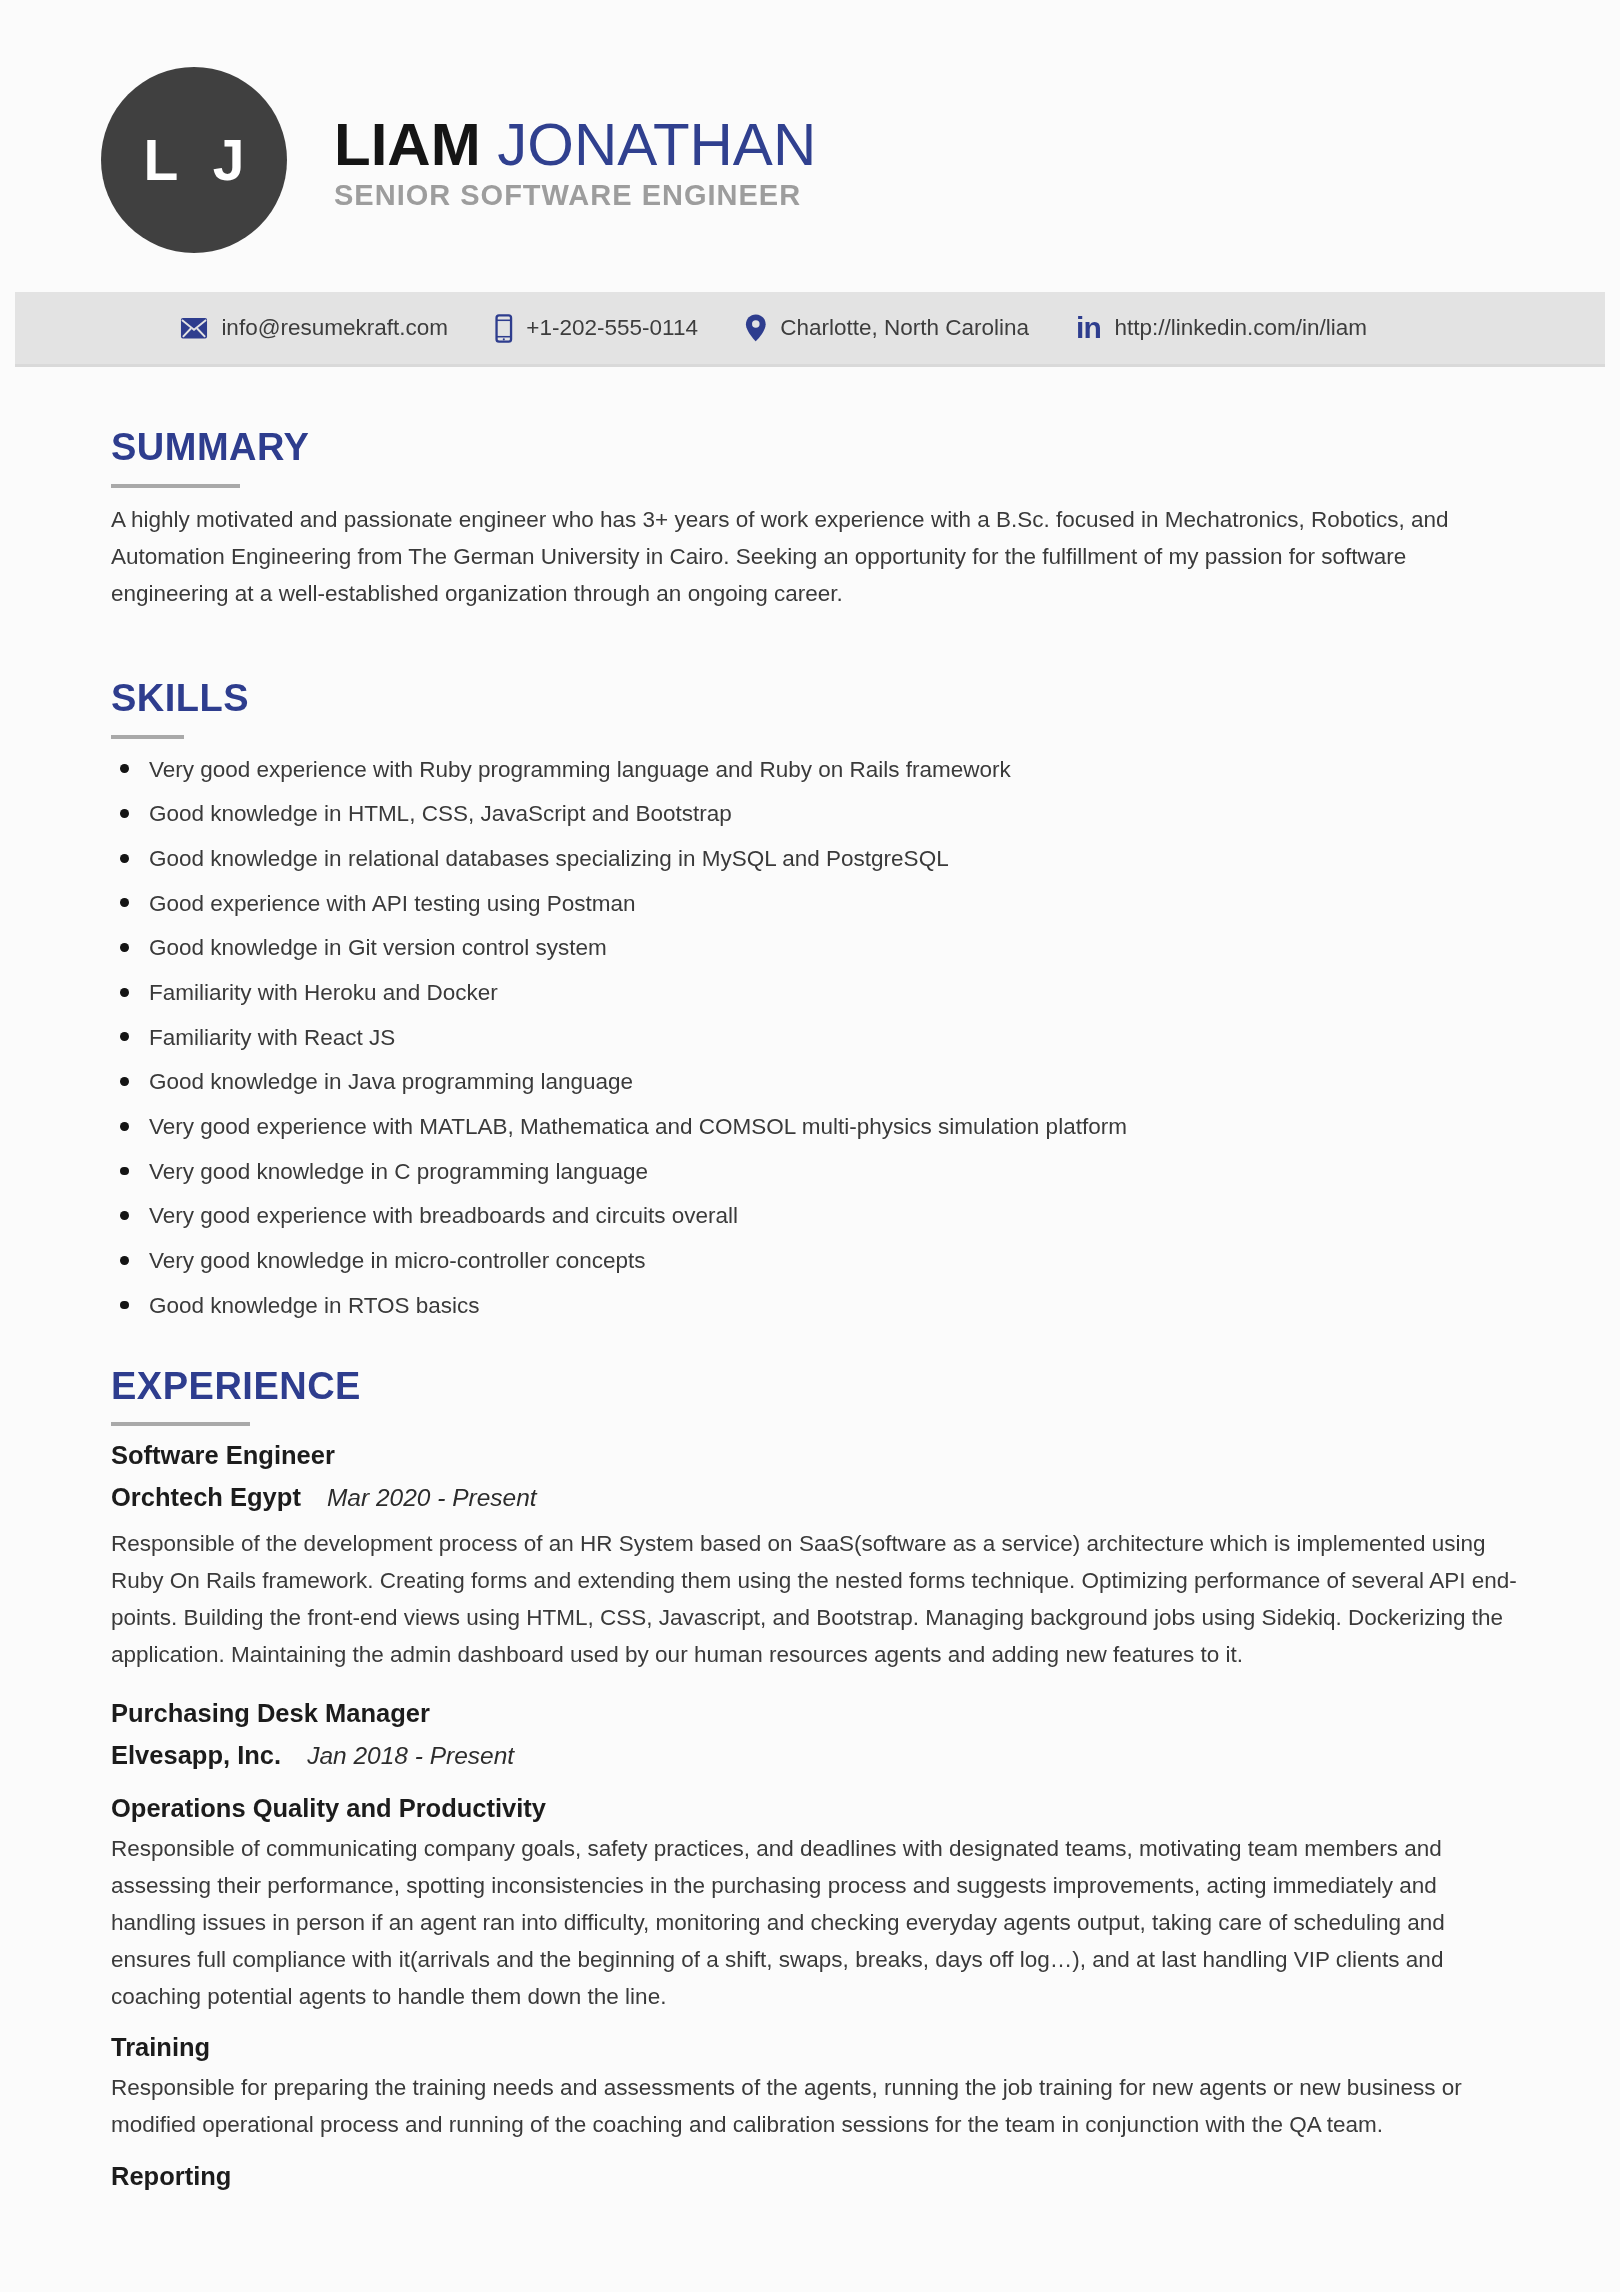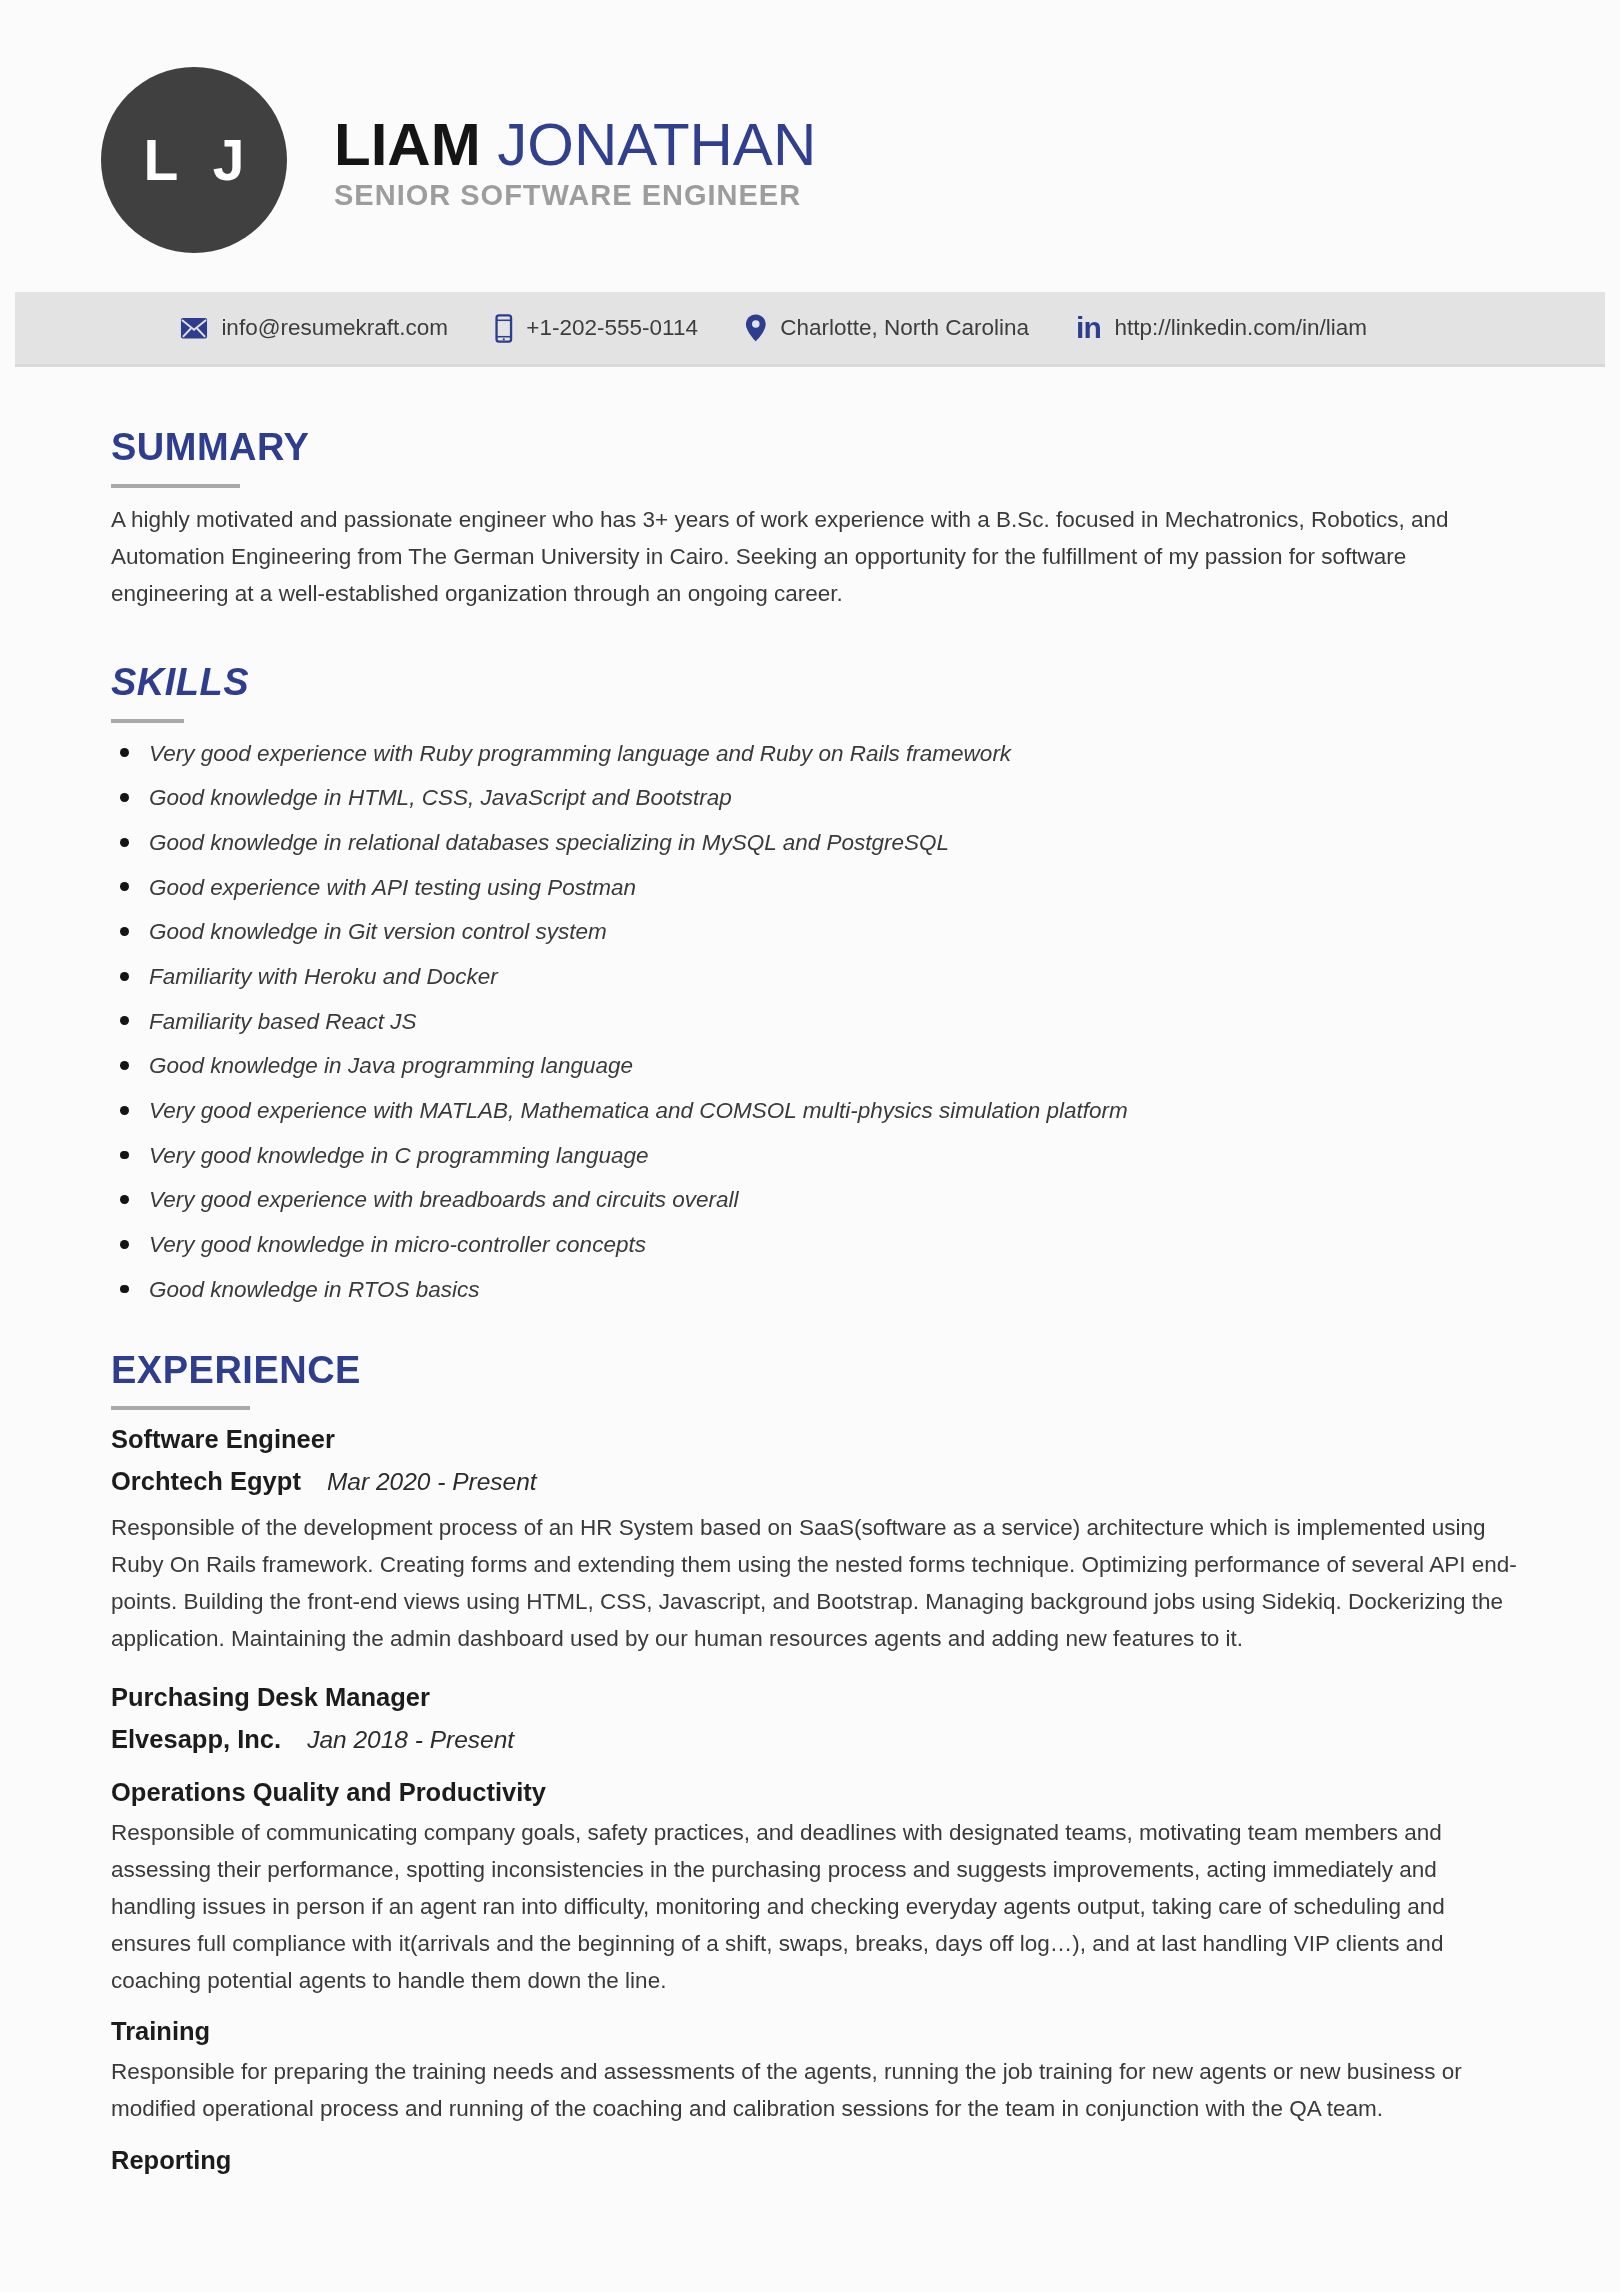--- a/index.html
+++ b/index.html
@@ -56,21 +56,21 @@
   }
   .rule { height: 3.9px; background: #a9a9a9; margin-top: 12.7px; }
   .rule-summary    { width: 129px; }
   .rule-skills     { width: 73px; }
   .rule-experience { width: 139px; }
 
   .body-text { font-size: 22.5px; line-height: 37px; margin: 13.7px 0 0 0; }
 
   .section-summary { margin-top: 57px; }
 
-  .section-skills { margin-top: 47px; font-style: italic; }
+  .section-skills { margin-top: 63px; }
   .skills-list { list-style: none; margin: 15.7px 0 0 0; padding: 0; }
   .skills-list li {
     position: relative; padding-left: 38px;
     font-size: 22.5px; line-height: 29px; margin-bottom: 15.7px;
   }
   .skills-list li::before {
     content: ""; position: absolute; left: 8.8px; top: 9.8px;
     width: 8.8px; height: 8.8px; border-radius: 50%; background: #141414;
   }
 
@@ -148,21 +148,21 @@
   <section class="section-skills">
     <h2>SKILLS</h2>
     <div class="rule rule-skills"></div>
     <ul class="skills-list">
       <li>Very good experience with Ruby programming language and Ruby on Rails framework</li>
       <li>Good knowledge in HTML, CSS, JavaScript and Bootstrap</li>
       <li>Good knowledge in relational databases specializing in MySQL and PostgreSQL</li>
       <li>Good experience with API testing using Postman</li>
       <li>Good knowledge in Git version control system</li>
       <li>Familiarity with Heroku and Docker</li>
-      <li>Familiarity based React JS</li>
+      <li>Familiarity with React JS</li>
       <li>Good knowledge in Java programming language</li>
       <li>Very good experience with MATLAB, Mathematica and COMSOL multi-physics simulation platform</li>
       <li>Very good knowledge in C programming language</li>
       <li>Very good experience with breadboards and circuits overall</li>
       <li>Very good knowledge in micro-controller concepts</li>
       <li>Good knowledge in RTOS basics</li>
     </ul>
   </section>
 
   <section class="section-experience">

